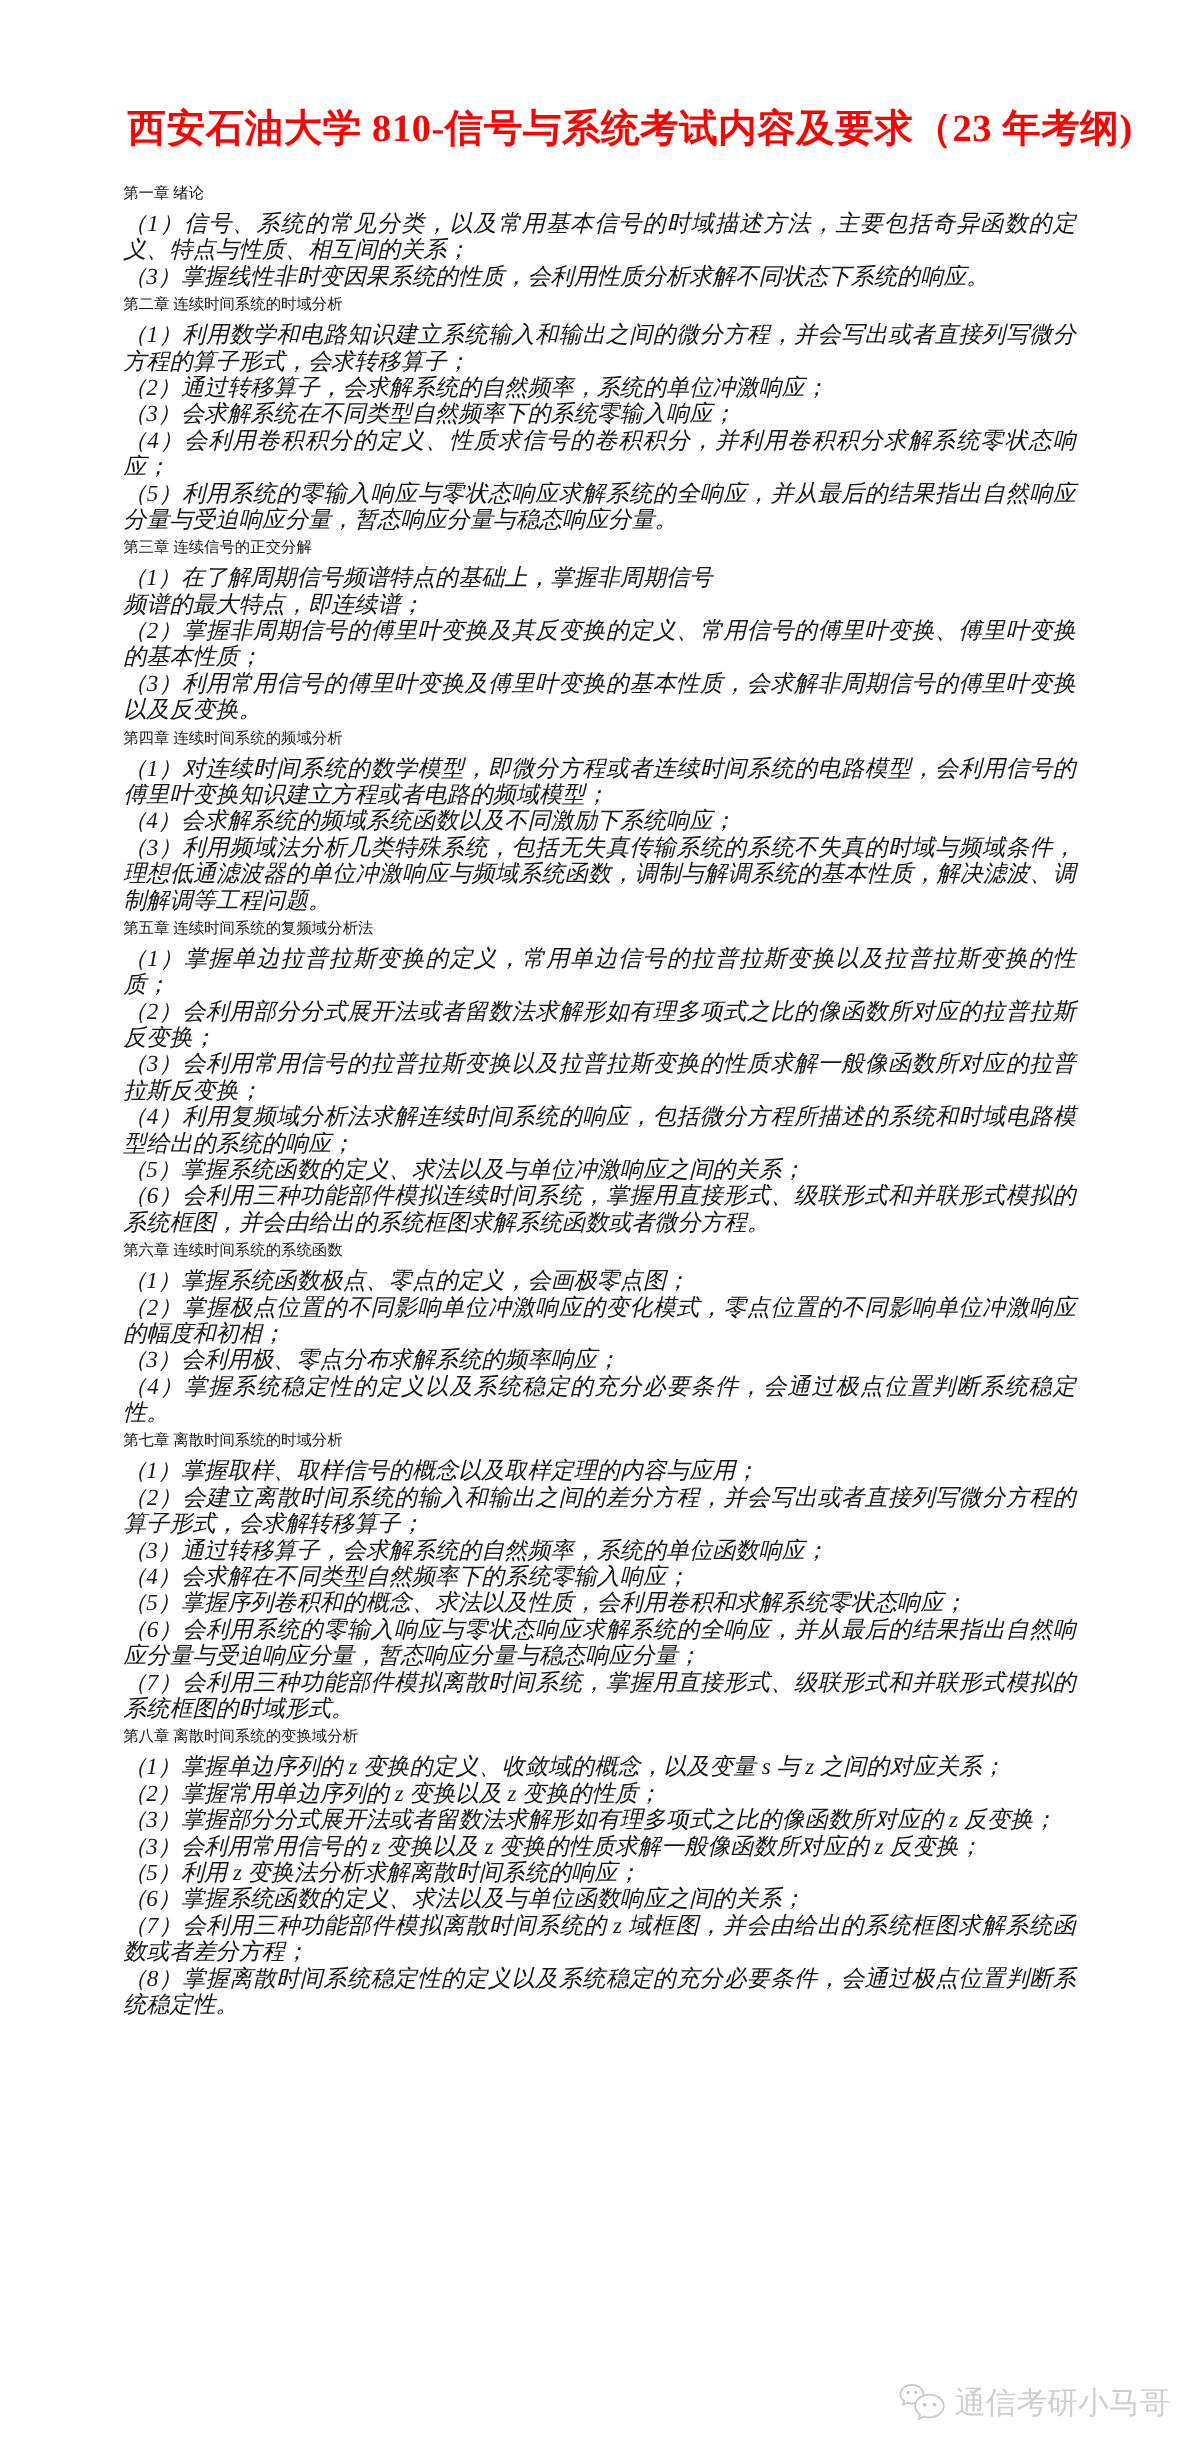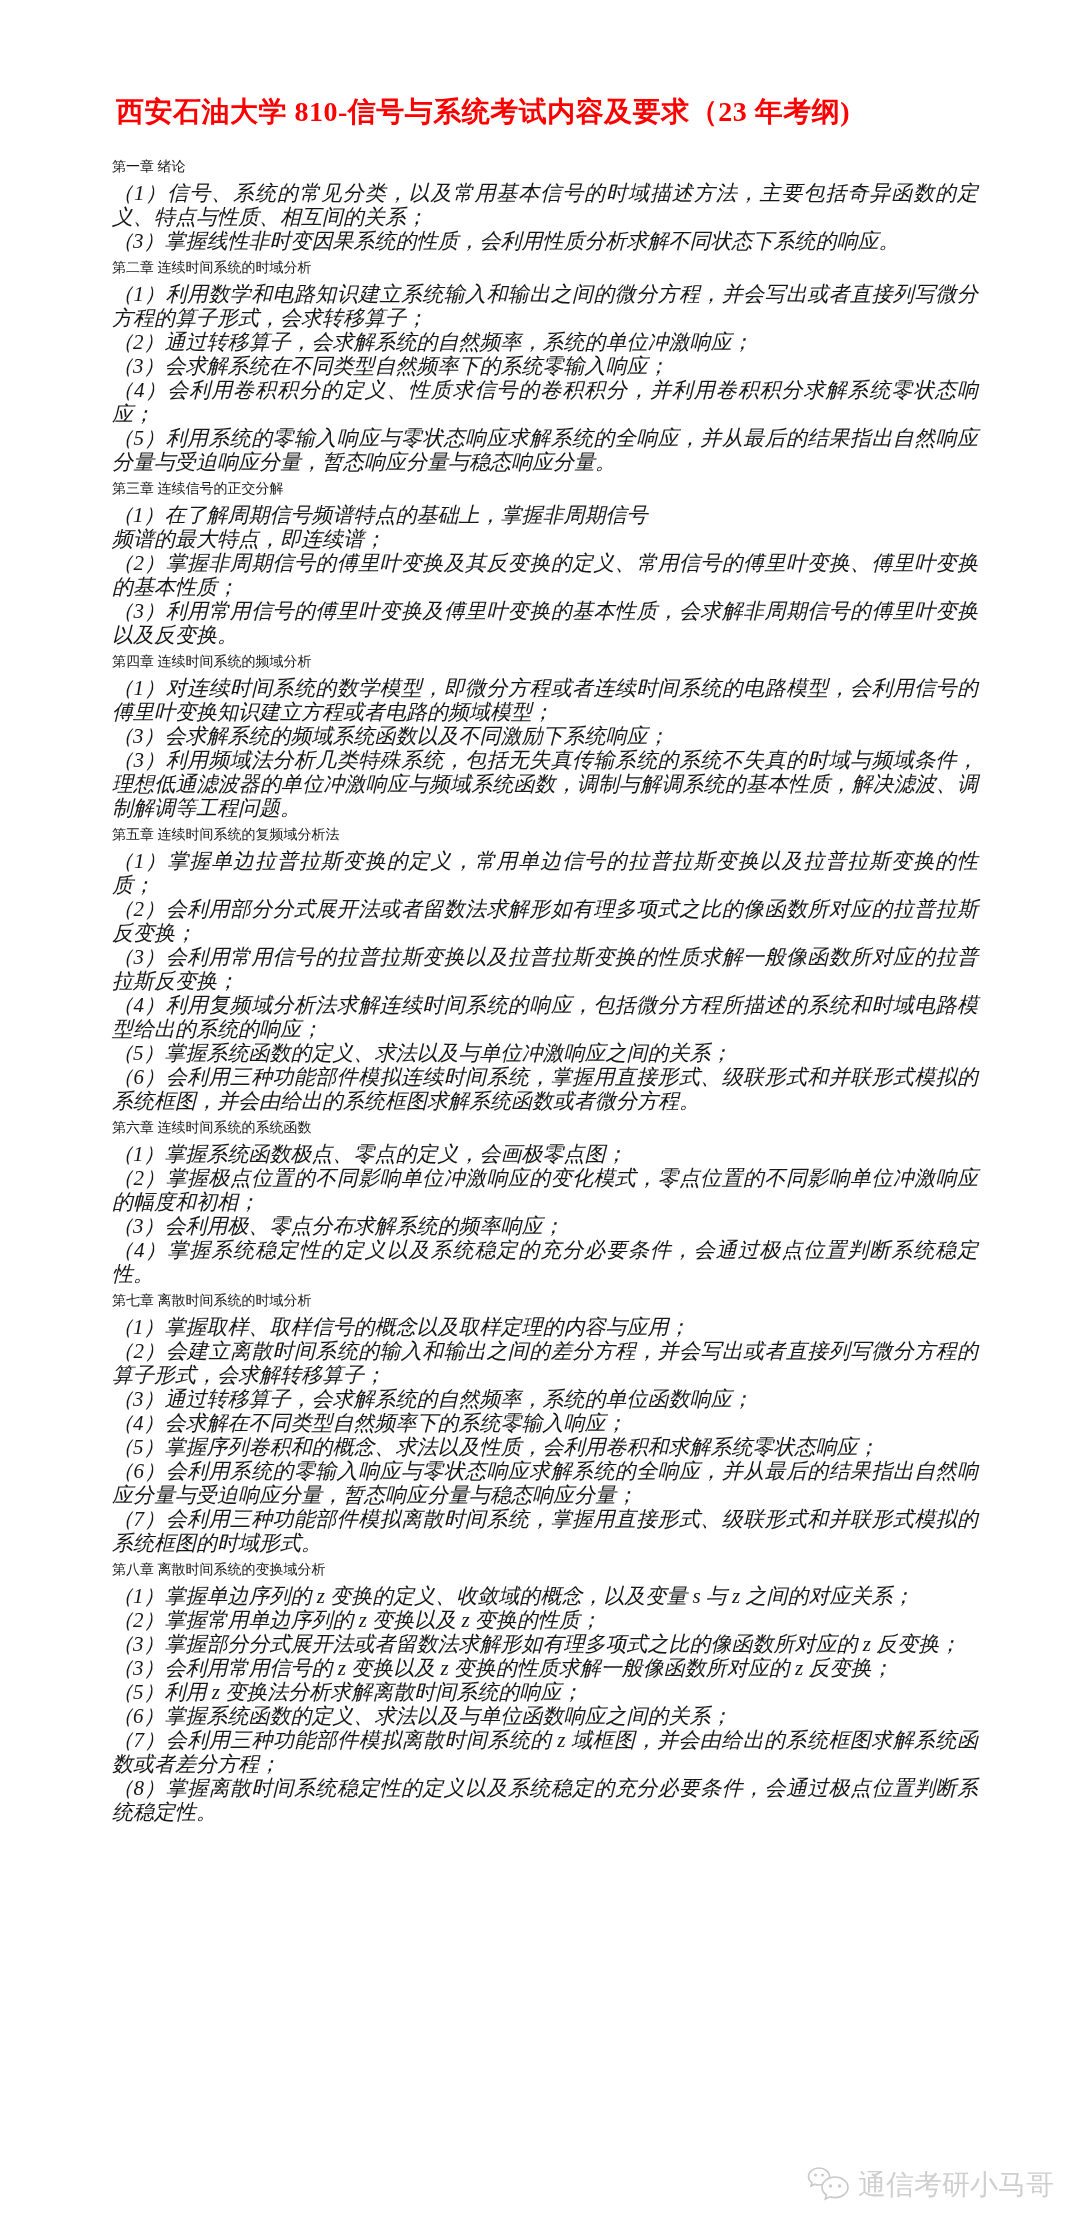--- a/index.html
+++ b/index.html
@@ -9,21 +9,21 @@
     background: #ffffff;
     position: relative;
     overflow: hidden;
     font-family: "Liberation Serif", "DejaVu Serif", serif;
     color: #161616;
   }
   .doc {
     padding: 94px 100px 0 112px;
   }
   .page-title {
-    font-size: 28px;
+    font-size: 35px;
     font-weight: bold;
     color: #ff0000;
     line-height: 1.3;
     margin: 0 0 22px 4px;
     letter-spacing: 0.5px;
     white-space: nowrap;
   }
   .doc-body {
     width: 866px;
   }
@@ -37,21 +37,21 @@
   .item {
     font-size: 21px;
     line-height: 24px;
     margin: 0;
     white-space: pre-wrap;
     text-align: justify;
     font-style: italic;
   }
   .watermark {
     position: absolute;
-    right: 26px;
+    right: 16px;
     bottom: 24px;
     display: flex;
     align-items: center;
     gap: 6px;
     color: #cfcfcf;
     font-size: 28px;
     font-family: "Liberation Sans", "DejaVu Sans", sans-serif;
     text-shadow: 1px 1px 0 #ffffff;
     user-select: none;
     text-align: center;
@@ -73,21 +73,21 @@
       <p class="item">（3）会求解系统在不同类型自然频率下的系统零输入响应；</p>
       <p class="item">（4）会利用卷积积分的定义、性质求信号的卷积积分，并利用卷积积分求解系统零状态响应；</p>
       <p class="item">（5）利用系统的零输入响应与零状态响应求解系统的全响应，并从最后的结果指出自然响应分量与受迫响应分量，暂态响应分量与稳态响应分量。</p>
       <div class="chapter-heading">第三章 连续信号的正交分解</div>
       <p class="item">（1）在了解周期信号频谱特点的基础上，掌握非周期信号
 频谱的最大特点，即连续谱；</p>
       <p class="item">（2）掌握非周期信号的傅里叶变换及其反变换的定义、常用信号的傅里叶变换、傅里叶变换的基本性质；</p>
       <p class="item">（3）利用常用信号的傅里叶变换及傅里叶变换的基本性质，会求解非周期信号的傅里叶变换以及反变换。</p>
       <div class="chapter-heading">第四章 连续时间系统的频域分析</div>
       <p class="item">（1）对连续时间系统的数学模型，即微分方程或者连续时间系统的电路模型，会利用信号的傅里叶变换知识建立方程或者电路的频域模型；</p>
-      <p class="item">（3）会求解系统的频域系统函数以及不同激励下系统响应；</p>
+      <p class="item">（4）会求解系统的频域系统函数以及不同激励下系统响应；</p>
       <p class="item">（3）利用频域法分析几类特殊系统，包括无失真传输系统的系统不失真的时域与频域条件，理想低通滤波器的单位冲激响应与频域系统函数，调制与解调系统的基本性质，解决滤波、调制解调等工程问题。</p>
       <div class="chapter-heading">第五章 连续时间系统的复频域分析法</div>
       <p class="item">（1）掌握单边拉普拉斯变换的定义，常用单边信号的拉普拉斯变换以及拉普拉斯变换的性质；</p>
       <p class="item">（2）会利用部分分式展开法或者留数法求解形如有理多项式之比的像函数所对应的拉普拉斯反变换；</p>
       <p class="item">（3）会利用常用信号的拉普拉斯变换以及拉普拉斯变换的性质求解一般像函数所对应的拉普拉斯反变换；</p>
       <p class="item">（4）利用复频域分析法求解连续时间系统的响应，包括微分方程所描述的系统和时域电路模型给出的系统的响应；</p>
       <p class="item">（5）掌握系统函数的定义、求法以及与单位冲激响应之间的关系；</p>
       <p class="item">（6）会利用三种功能部件模拟连续时间系统，掌握用直接形式、级联形式和并联形式模拟的系统框图，并会由给出的系统框图求解系统函数或者微分方程。</p>
       <div class="chapter-heading">第六章 连续时间系统的系统函数</div>
       <p class="item">（1）掌握系统函数极点、零点的定义，会画极零点图；</p>

